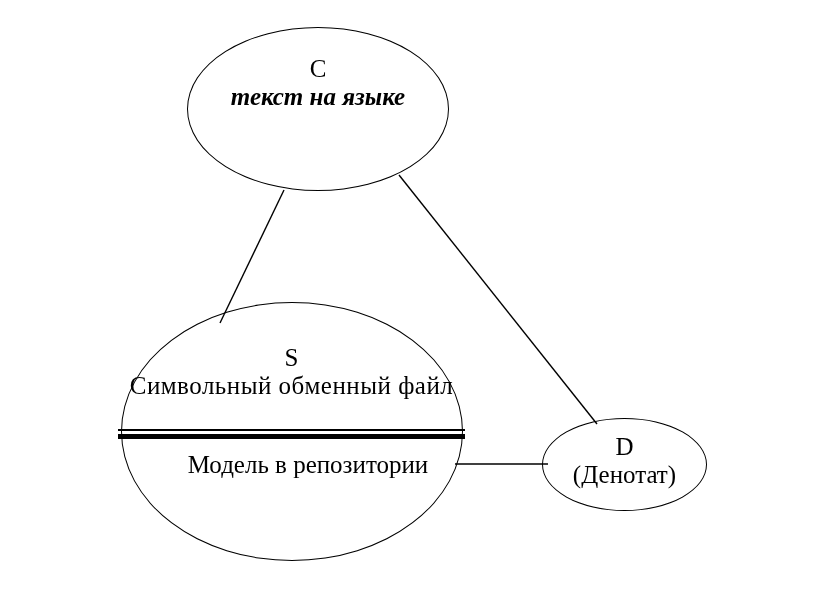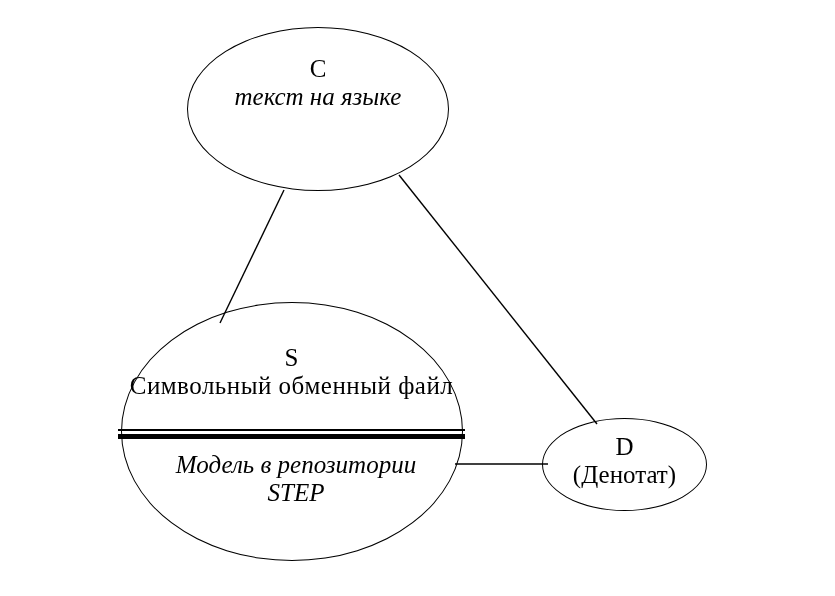--- a/index.html
+++ b/index.html
@@ -37,25 +37,25 @@
     stroke-width: 1.4;
   }
   .txt {
     position: absolute;
     text-align: center;
     font-size: 25px;
     line-height: 28px;
   }
   .txt-c      { left: 187px; top: 55px;  width: 262px; }
   .txt-s-top  { left: 118px; top: 344px; width: 347px; }
-  .txt-s-bot  { left: 125px; top: 451px; width: 342px; font-style: italic; }
+  .txt-s-bot  { left: 137px; top: 451px; width: 342px; }
   .txt-d      { left: 542px; top: 433px; width: 165px; }
   .wide { letter-spacing: 0.5px; }
   .bolditalic {
-    font-weight: normal;
+    font-weight: bold;
     font-style: italic;
   }
   .s-bar {
     position: absolute;
     left: 118px;
     top: 429px;
     width: 347px;
     height: 3px;
     border-top: 2px solid #000000;
     border-bottom: 5px solid #000000;
@@ -83,21 +83,20 @@
     <div class="bolditalic">текст на языке</div>
   </div>
 
   <div class="txt txt-s-top">
     <div>S</div>
     <div class="wide">Символьный обменный файл</div>
   </div>
 
   <div class="txt txt-s-bot">
     <div>Модель в репозитории</div>
-    <div>STEP</div>
   </div>
 
   <div class="txt txt-d">
     <div>D</div>
     <div>(Денотат)</div>
   </div>
 
 </div>
 
 </body></html>

